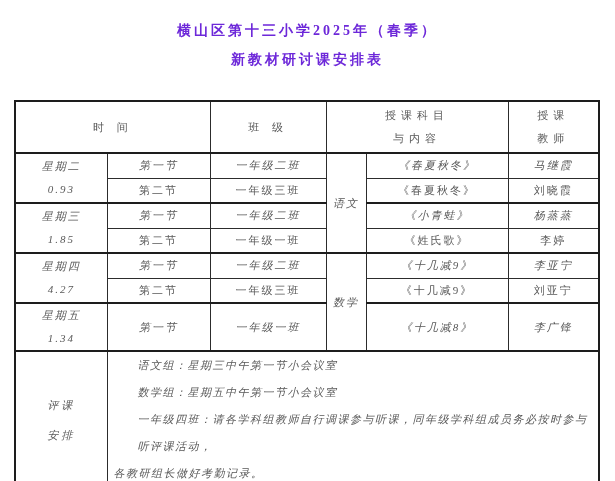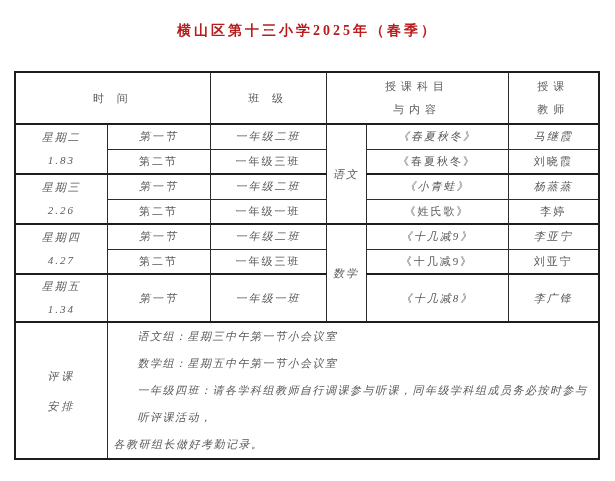--- a/index.html
+++ b/index.html
@@ -16,21 +16,21 @@
   }
   .title-block {
     padding-top: 16px;
     text-align: center;
   }
   .title-line {
     font-size: 14px;
     line-height: 29px;
     letter-spacing: 3px;
     font-weight: 600;
-    color: #b91c1c;
+    color: #6d28d9;
   }
   table.schedule {
     border-collapse: collapse;
     table-layout: fixed;
     width: 584px;
     margin: 26px 0 0 14px;
     border: 2px solid #1d1d1d;
   }
   th, td {
     border: 1px solid #2c2c2c;
@@ -63,20 +63,21 @@
   }
   .footer-content .f-line.wrap {
     padding-left: 6px;
   }
 </style>
 </head>
 <body>
 
 <div class="title-block">
   <div class="title-line">横山区第十三小学2025年（春季）</div>
+  <div class="title-line">新教材研讨课安排表</div>
 </div>
 
 <table class="schedule">
   <colgroup>
     <col style="width:92px">
     <col style="width:103px">
     <col style="width:116px">
     <col style="width:40px">
     <col style="width:142px">
     <col style="width:91px">
@@ -92,38 +93,38 @@
       <th class="two-line">
         <div>授课</div>
         <div>教师</div>
       </th>
     </tr>
   </thead>
   <tbody>
     <tr class="group-top">
       <td rowspan="2" class="day-cell">
         <div>星期二</div>
-        <div>1.83</div>
+        <div>0.93</div>
       </td>
       <td>第一节</td>
       <td>一年级二班</td>
       <td rowspan="4">语文</td>
       <td>《春夏秋冬》</td>
       <td>马继霞</td>
     </tr>
     <tr>
       <td>第二节</td>
       <td>一年级三班</td>
       <td>《春夏秋冬》</td>
       <td>刘晓霞</td>
     </tr>
     <tr class="group-top">
       <td rowspan="2" class="day-cell">
         <div>星期三</div>
-        <div>2.26</div>
+        <div>1.85</div>
       </td>
       <td>第一节</td>
       <td>一年级二班</td>
       <td>《小青蛙》</td>
       <td>杨蒸蒸</td>
     </tr>
     <tr>
       <td>第二节</td>
       <td>一年级一班</td>
       <td>《姓氏歌》</td>

